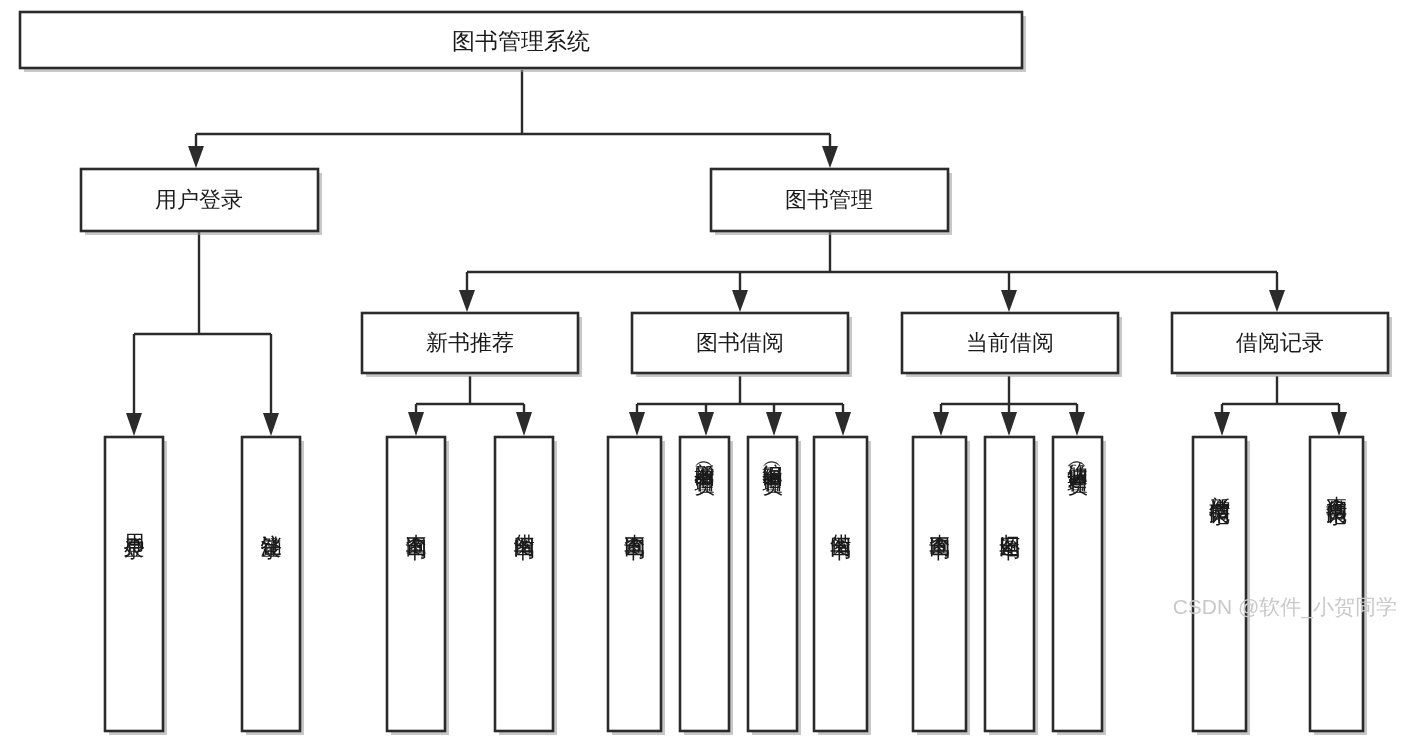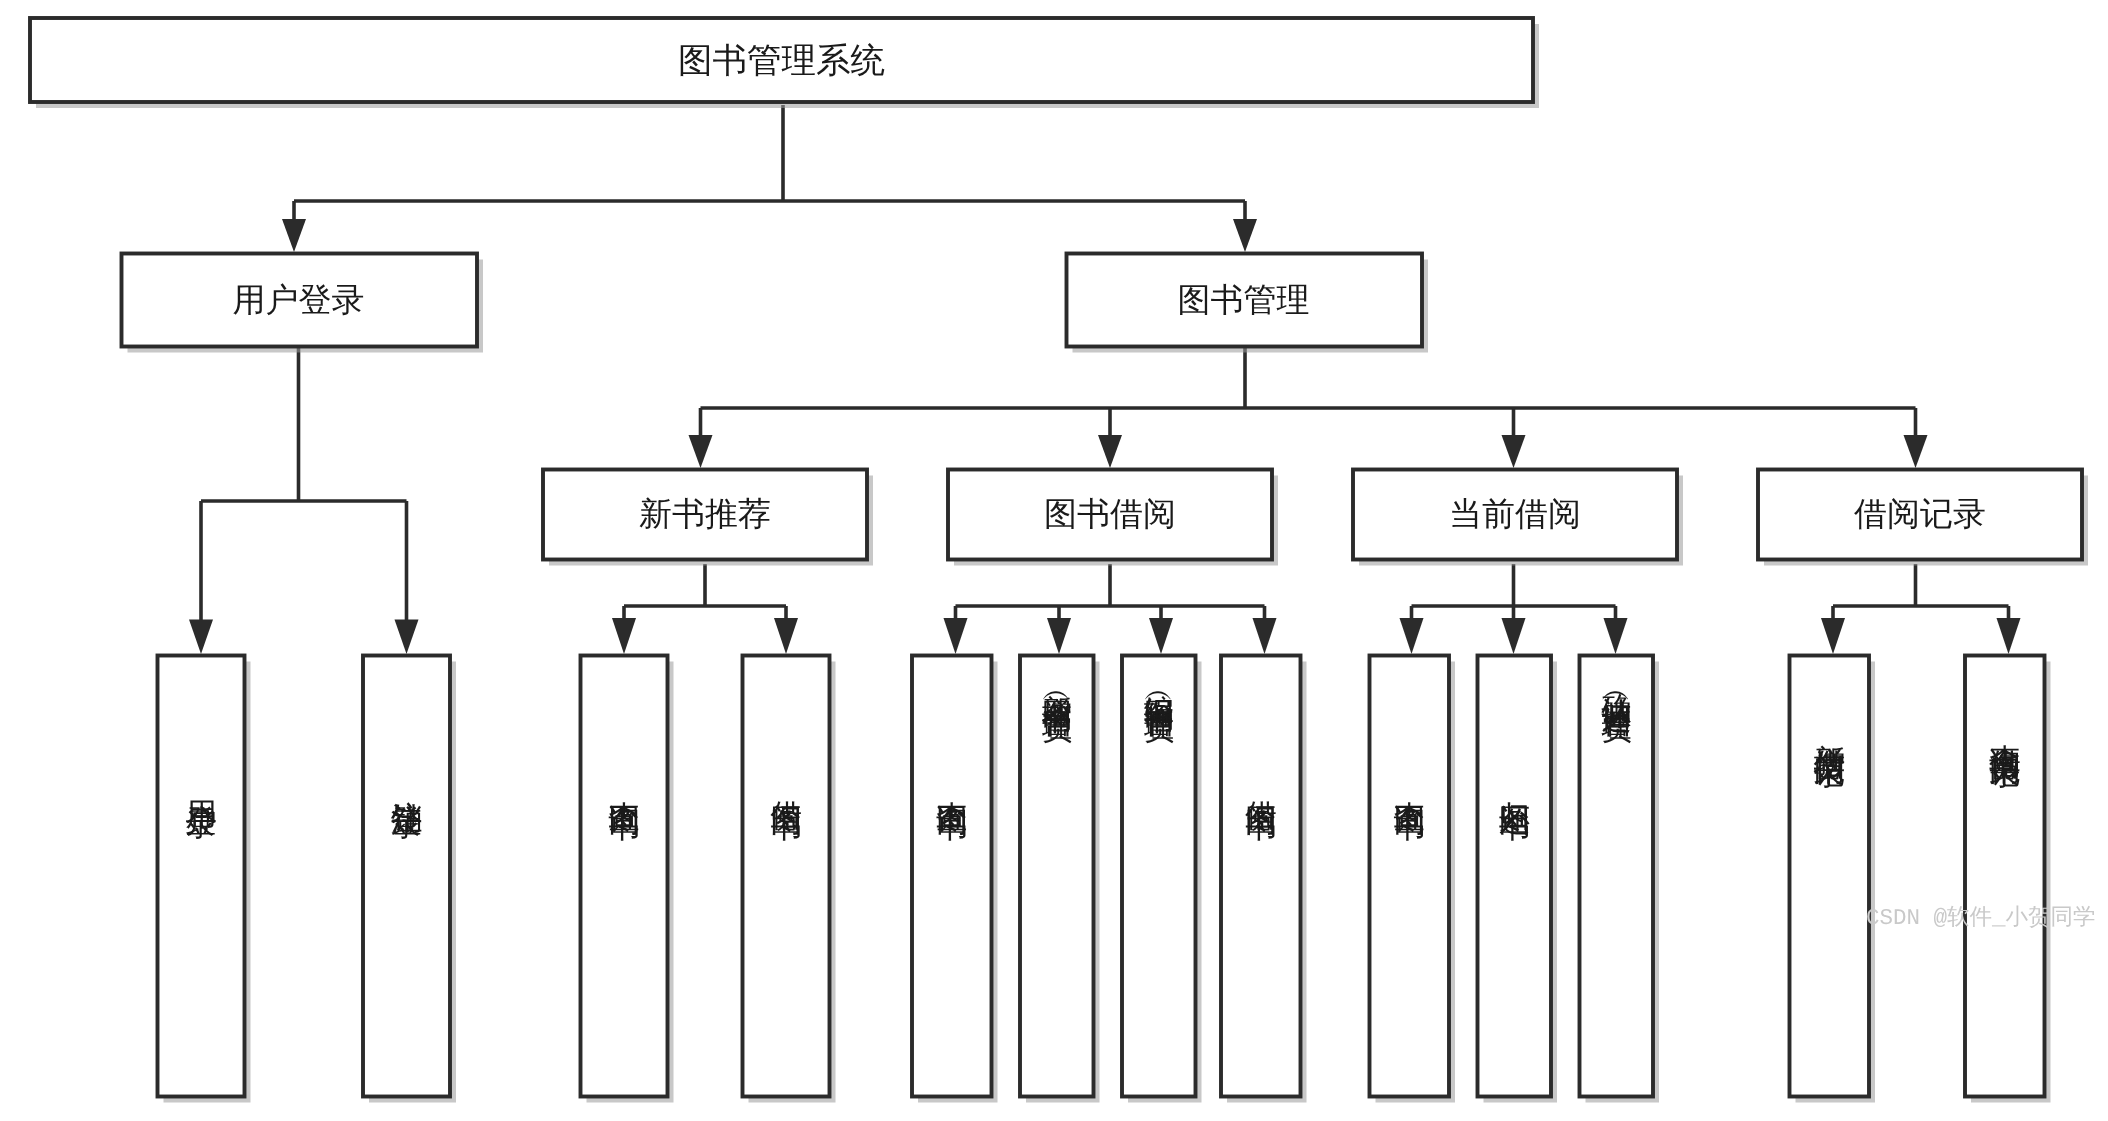--- a/index.html
+++ b/index.html
@@ -73,22 +73,22 @@
     font-size: 21px;
     line-height: 1.06;
     color: #1a1a1a;
     letter-spacing: 2px;
     white-space: nowrap;
   }
   .watermark {
     position: absolute;
     right: 8px;
     bottom: 4px;
-    font-family: Liberation Mono, monospace;
-    font-size: 15px;
+    font-family: Liberation Sans, sans-serif;
+    font-size: 21px;
     color: #c9c9c9;
     white-space: nowrap;
     user-select: none;
   }
 </style>
 </head>
 <body>
 
 <div id="diagram-root">
 

